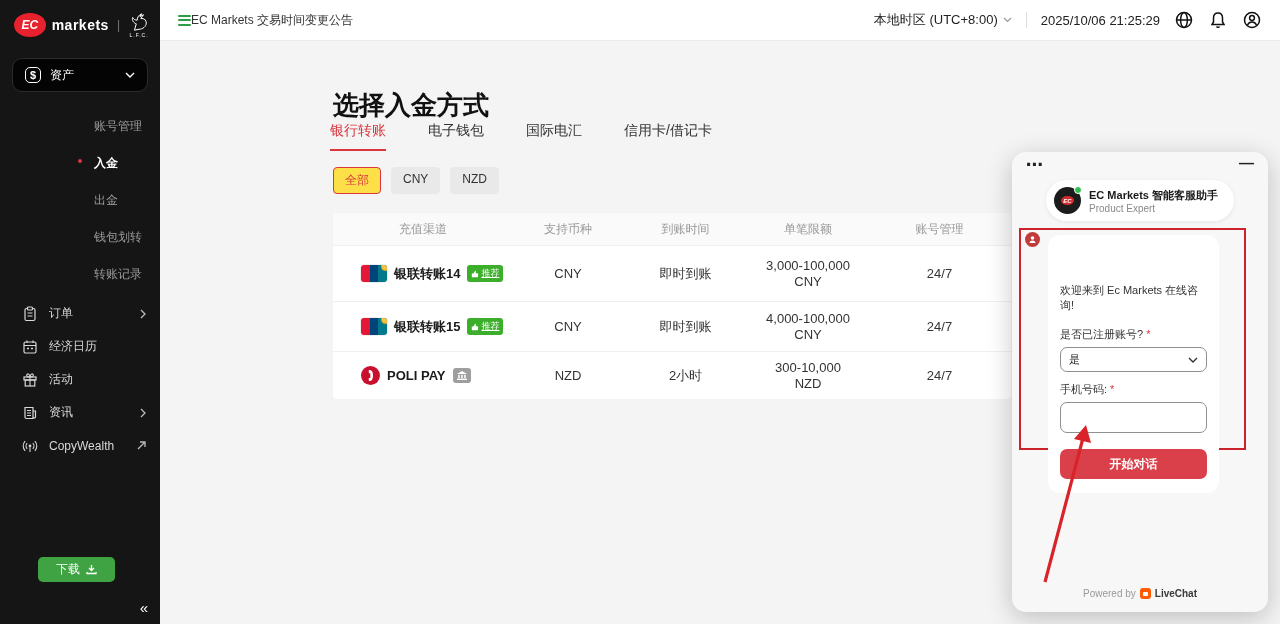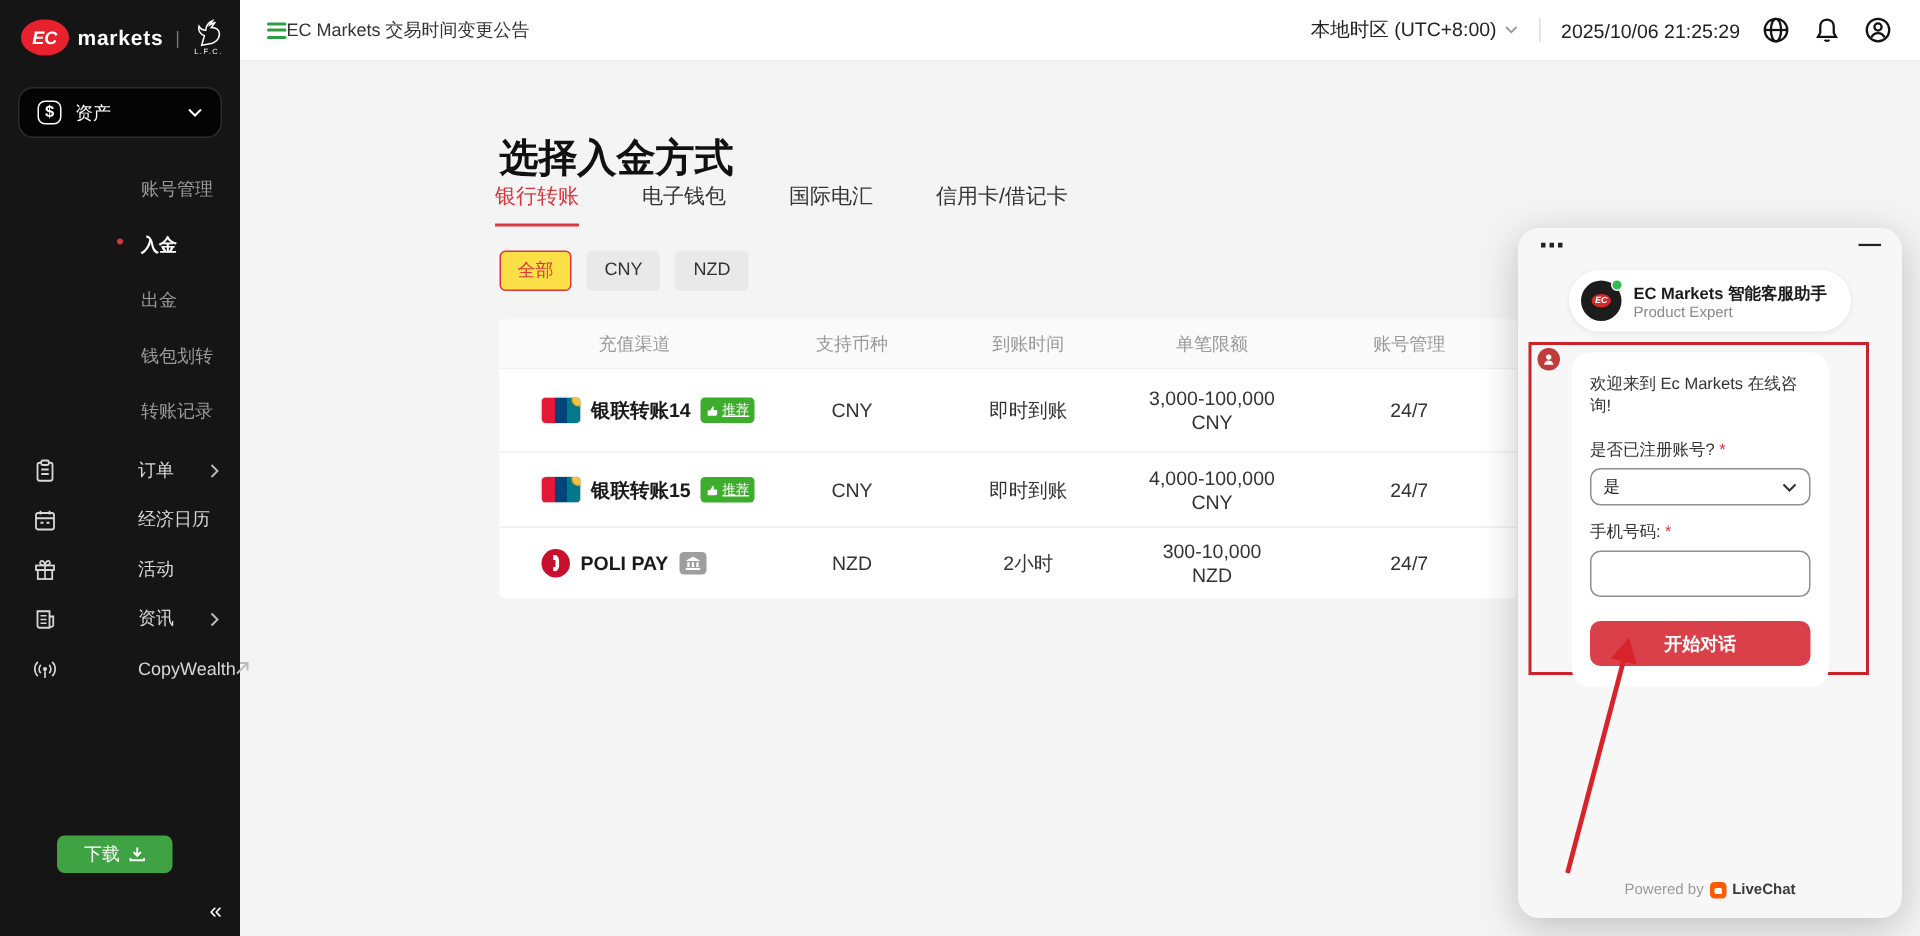--- a/index.html
+++ b/index.html
@@ -18,21 +18,21 @@
   .assets-pill { margin:10px 12px; height:34px; background:#040404; border:1px solid #2c2c2c; border-radius:10px; display:flex; align-items:center; padding:0 12px; cursor:pointer; }
   .dollar-ic { width:16px; height:16px; border:1.4px solid #fff; border-radius:5px; color:#fff; font-size:11px; font-weight:bold; display:flex; align-items:center; justify-content:center; }
   .assets-pill .lbl { color:#fff; font-size:12px; margin-left:9px; flex:1; }
   .chev { display:inline-flex; }
   .sub-list { padding:6px 0 4px 0;margin-left:46px; }
   .sub-item { position:relative; padding:10px 0 10px 48px; font-size:12px; color:#9b9b9b; cursor:pointer; }
   .sub-item.active { color:#fff; font-weight:bold;font-family:Liberation Serif, serif; }
   .sub-item .dot { position:absolute; left:32px; top:14px; width:4px; height:4px; border-radius:50%; background:#d9363e; }
   .menu-item { display:flex; align-items:center; padding:8px 14px 8px 22px; color:#d8d8d8; font-size:12px; cursor:pointer; height:33px; }
   .menu-item .mi-icon { width:16px; height:16px; margin-right:11px; display:inline-flex; }
-  .menu-item .mi-lbl { flex:1;margin-left:43px; }
+  .menu-item .mi-lbl { flex:1; }
   .dl-btn { position:absolute; left:38px; bottom:42px; width:77px; height:25px; background:#3fa344; border:none; border-radius:5px; color:#fff; font-size:12px; display:flex; align-items:center; justify-content:center; gap:6px; cursor:pointer; font-family:inherit; }
   .collapse { position:absolute; right:12px; bottom:8px; color:#fff; font-size:15px; cursor:pointer; }
 
   
   .topbar { position:absolute; left:160px; top:0; width:1120px; height:41px; background:#fff; border-bottom:1px solid #ececec; display:flex; align-items:center; padding:0 18px; z-index:4; }
   .announce { display:flex; align-items:center; gap:0; cursor:pointer; }
   .ann-lines { display:flex; flex-direction:column; gap:2.5px; }
   .ann-lines span { display:block; width:13px; height:2px; background:#2e9e44; border-radius:1px; }
   .ann-text { font-size:12px; color:#333; }
   .tb-right { margin-left:auto; display:flex; align-items:center; gap:14px; }
@@ -74,21 +74,21 @@
   .chat-min { position:absolute; right:14px; top:2px; font-size:15px; font-weight:bold; color:#222; cursor:pointer; }
   .agent-pill { position:absolute; left:50%; transform:translateX(-50%); top:28px; background:#fff; border-radius:22px; box-shadow:0 1px 4px rgba(0,0,0,.08); display:flex; align-items:center; gap:8px; padding:7px 16px 7px 8px; white-space:nowrap; }
   .agent-av { width:27px; height:27px; border-radius:50%; background:#1c1c1c; position:relative; display:flex; align-items:center; justify-content:center; }
   .agent-av b { background:#d22b2b; color:#fff; font-size:6px; font-style:italic; border-radius:50%; width:13px; height:9px; display:flex; align-items:center; justify-content:center; }
   .agent-av u { position:absolute; right:-1px; top:-1px; width:8px; height:8px; background:#2ebd4e; border:1.5px solid #fff; border-radius:50%; }
   .agent-name { font-size:11px; font-weight:bold; color:#1a1a1a; }
   .agent-sub { font-size:10px; color:#8a8a8a; }
   .anno-rect { position:absolute; left:7px; top:76px; width:227px; height:222px; border:2px solid #cc2229; pointer-events:none; }
   .mini-av { position:absolute; left:13px; top:80px; width:15px; height:15px; border-radius:50%; background:#c23b3b; display:flex; align-items:center; justify-content:center; }
   .msg-card { position:absolute; left:36px; top:83px; width:171px; background:#fff; border-radius:12px; padding:13px 12px 14px; }
-  .welcome { font-size:11px; color:#333; margin-bottom:14px; }
+  .welcome { font-size:11px; color:#333; margin-bottom:14px;margin-top:35px; }
   .fld-label { font-size:11px; color:#333; margin-bottom:5px; }
   .req { color:#d9363e; margin-left:3px; }
   .sel { border:1px solid #8f8f8f; border-radius:7px; height:25px; display:flex; align-items:center; padding:0 8px; font-size:11px; color:#222; margin-bottom:10px; cursor:pointer; background:#fff; }
   .sel .sv { flex:1; }
   .inp { border:1px solid #8f8f8f; border-radius:7px; height:31px; width:100%; margin-bottom:16px; background:#fff; font-family:inherit; font-size:11px; padding:0 8px; }
   .start-btn { width:100%; height:30px; background:#d9404a; color:#fff; border:none; border-radius:7px; font-size:12px; font-weight:bold; cursor:pointer; font-family:inherit; }
   .arrow-svg { position:absolute; left:0; top:0; width:256px; height:460px; pointer-events:none; }
   .powered { position:absolute; bottom:13px; width:100%; display:flex; align-items:center; justify-content:center; gap:4px; }
   .powered .pb { font-size:10px; color:#9a9a9a; }
   .lc-ic { width:11px; height:11px; background:#ff5a00; border-radius:3px; display:inline-flex; align-items:center; justify-content:center; }

